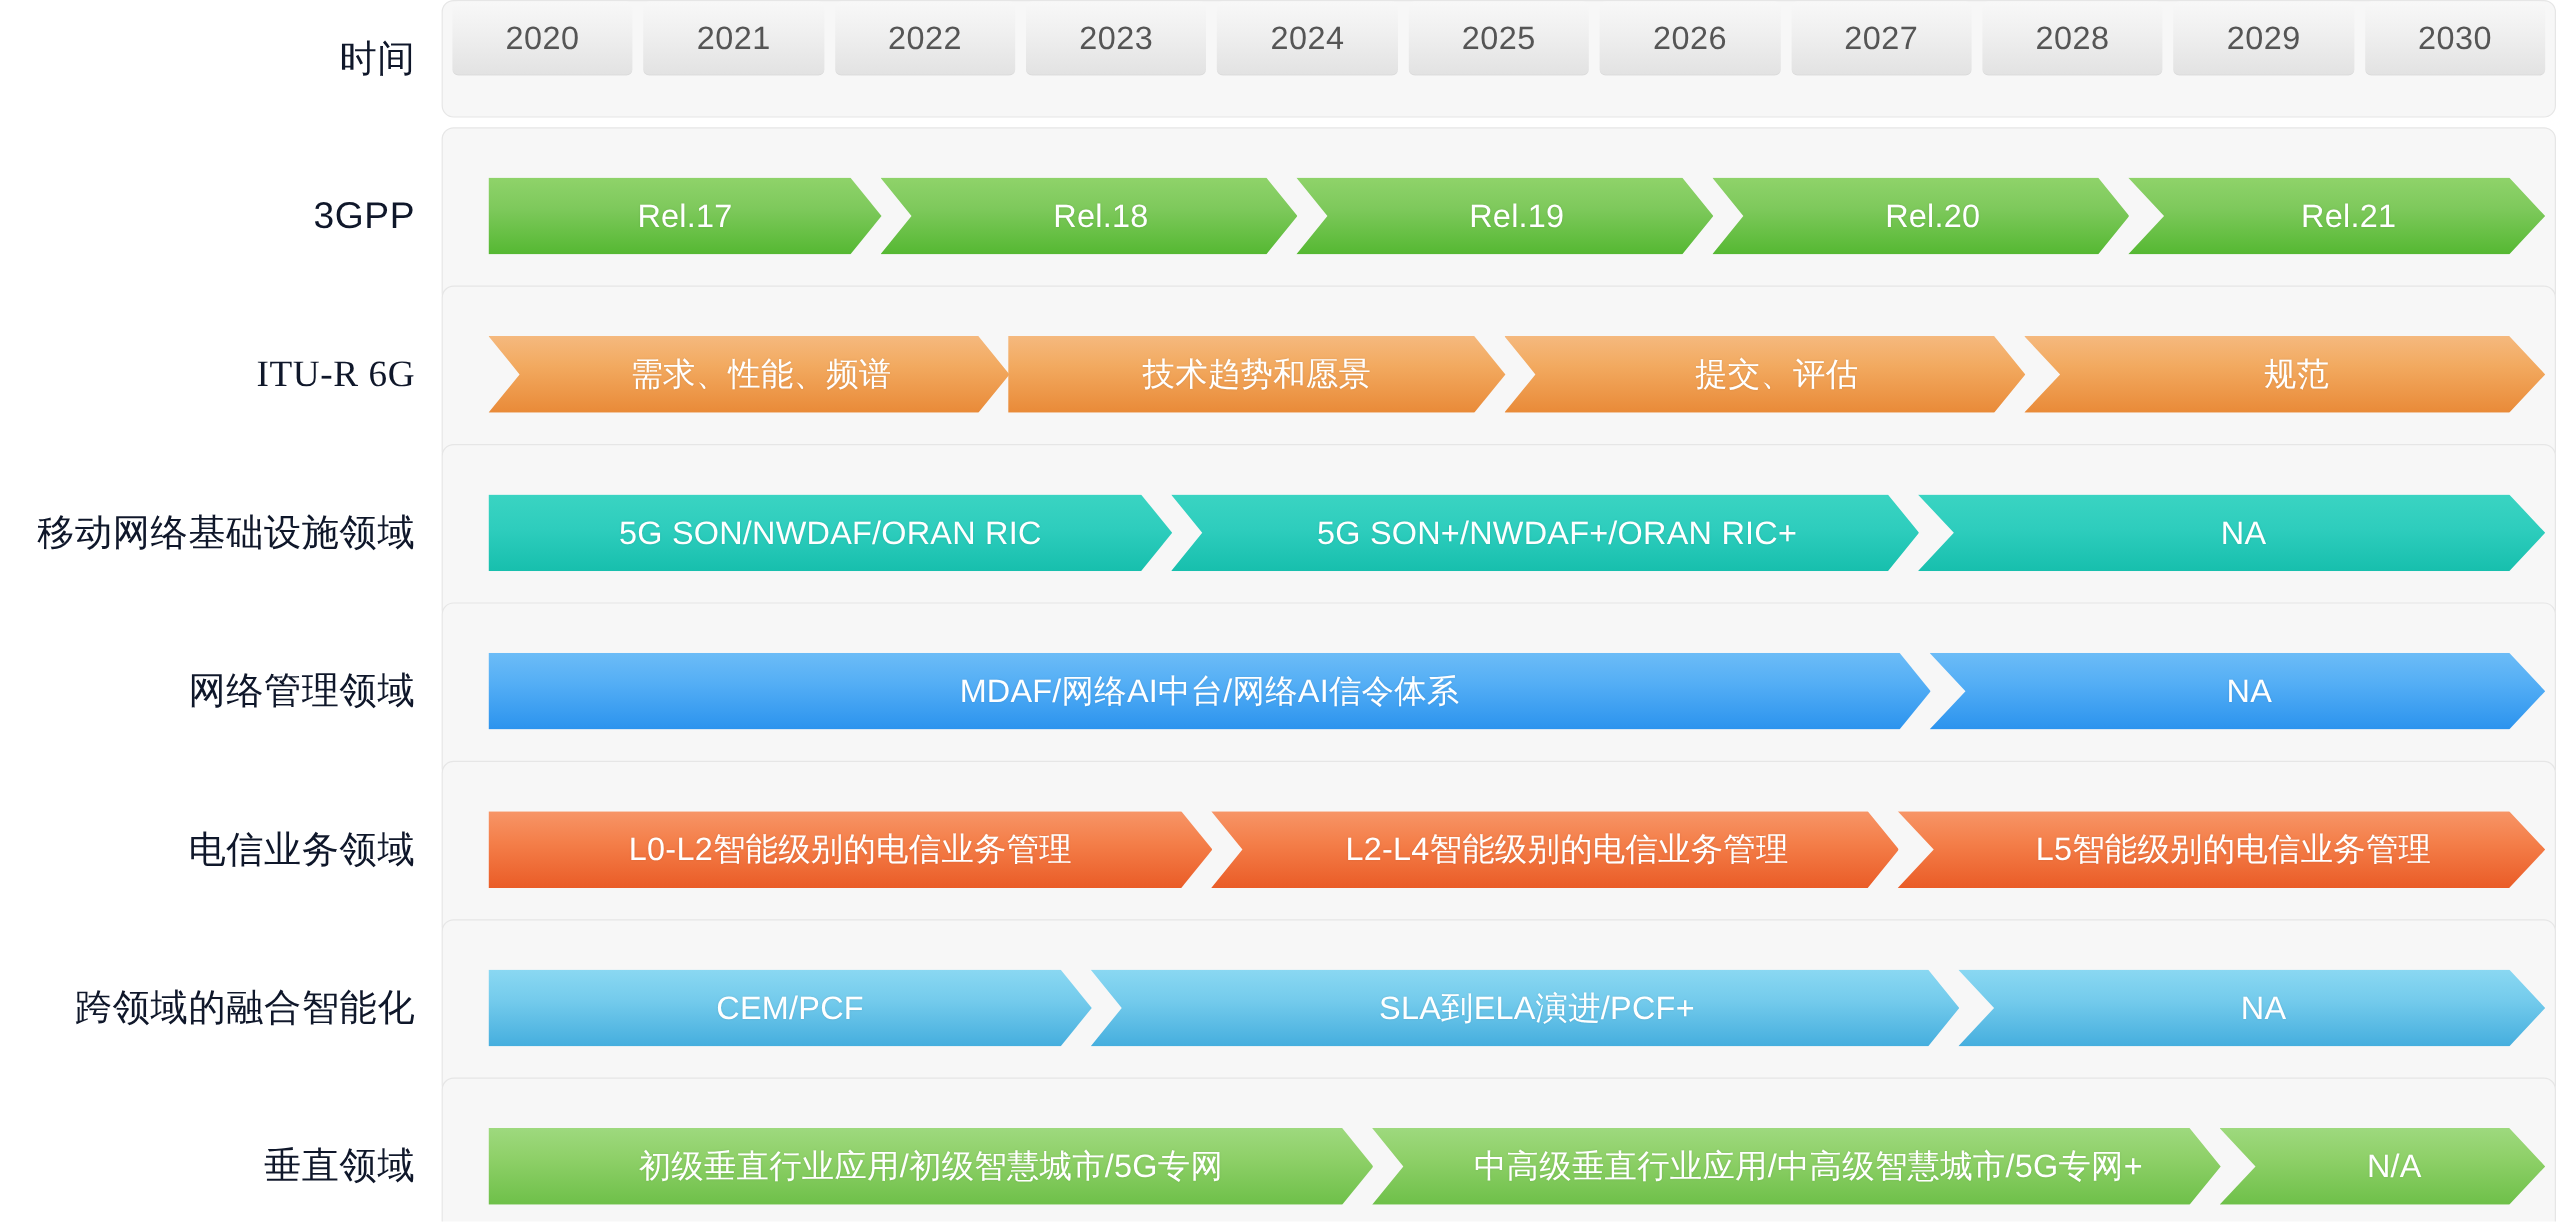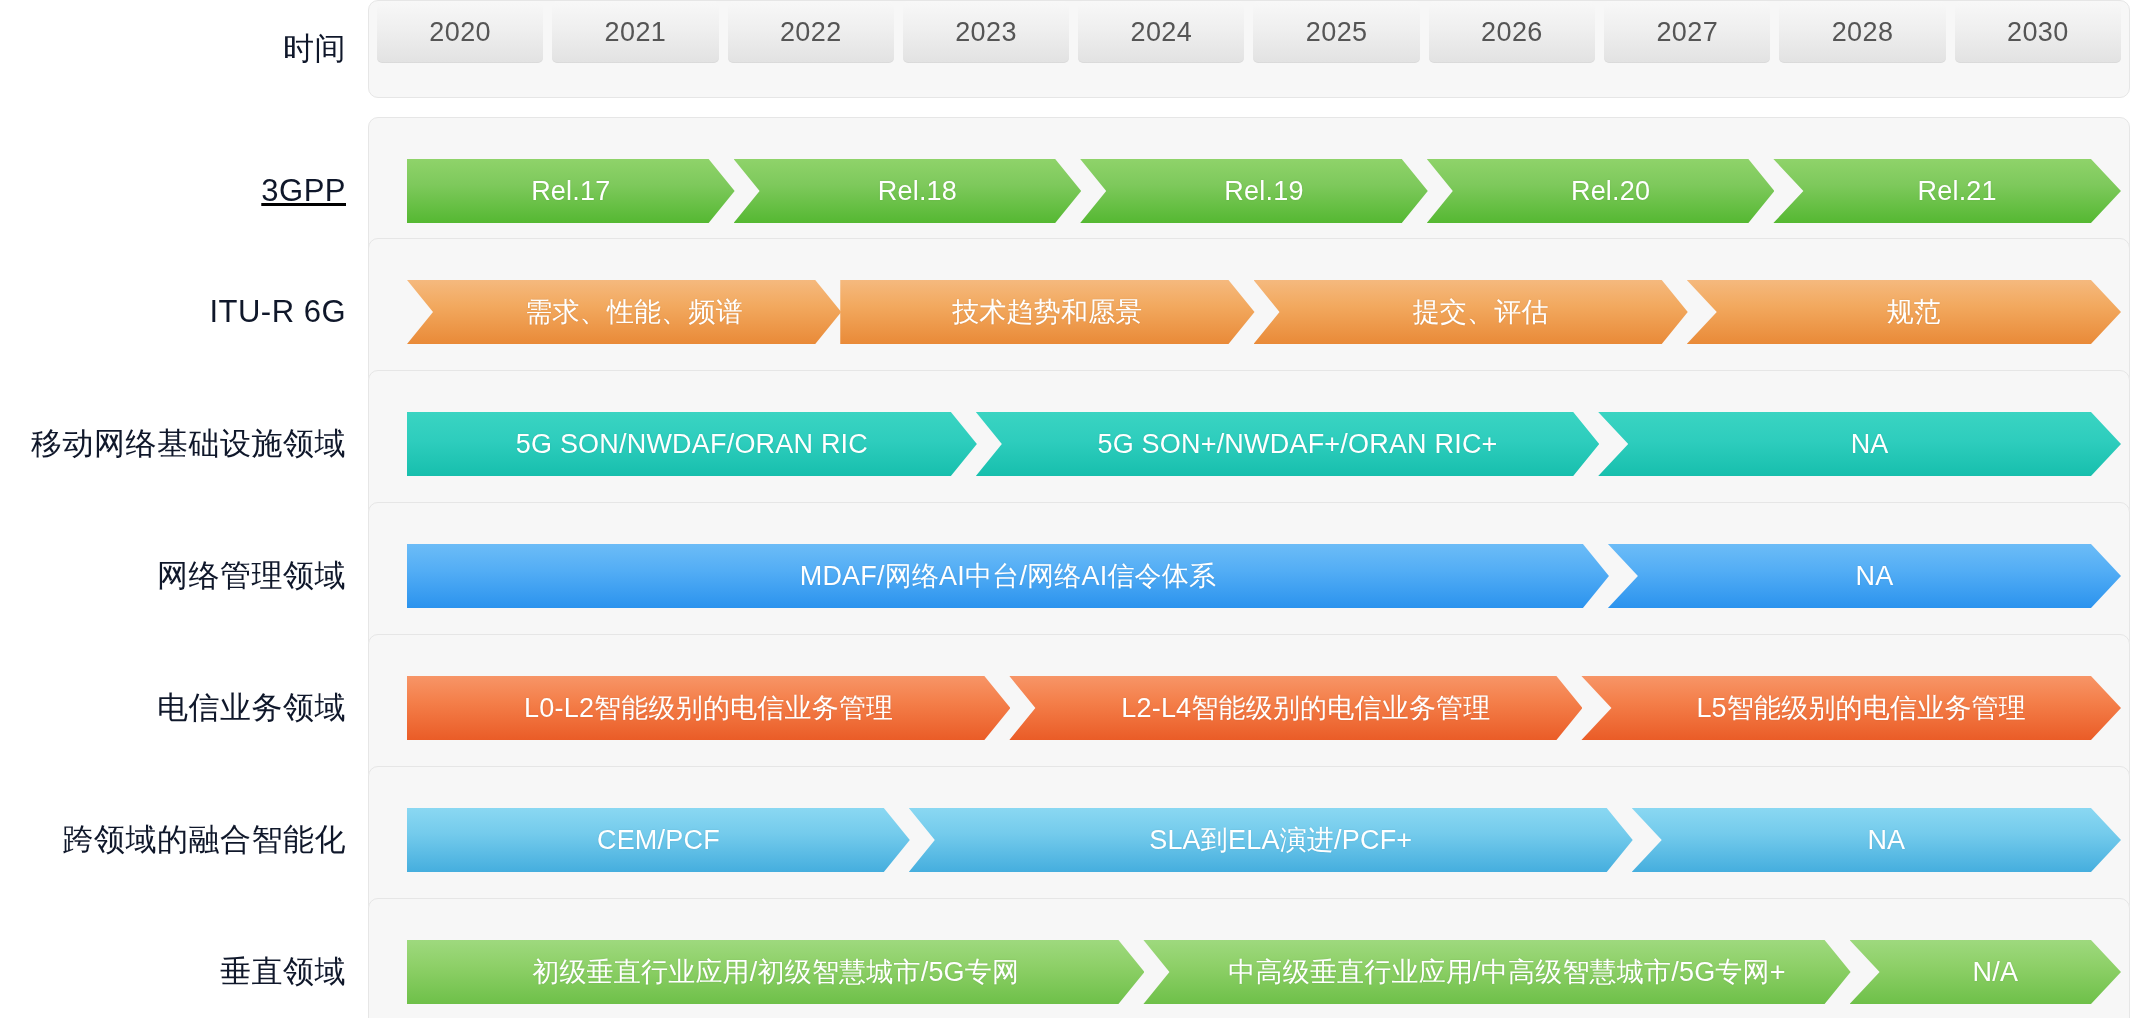--- a/index.html
+++ b/index.html
@@ -154,22 +154,22 @@
   
   .pal-green   { background: linear-gradient(to bottom, #8fd36a 0%, #7ec95c 40%, #55b832 100%); }
   .pal-orange  { background: linear-gradient(to bottom, #f5b97e 0%, #f2a95f 40%, #e98a38 100%); }
   .pal-teal    { background: linear-gradient(to bottom, #3ad4c2 0%, #2ecdbd 45%, #17bfad 100%); }
   .pal-blue    { background: linear-gradient(to bottom, #6cbcf7 0%, #54aef5 40%, #2b93ee 100%); }
   .pal-coral   { background: linear-gradient(to bottom, #f79567 0%, #f47f4a 40%, #ea5c27 100%); }
   .pal-sky     { background: linear-gradient(to bottom, #8ad8f2 0%, #74cbec 40%, #45aede 100%); }
   .pal-green2  { background: linear-gradient(to bottom, #9ed97e 0%, #8ed068 40%, #6ec049 100%); }
 
   
-  #row-3gpp   { top: 127px; text-decoration: underline; }
-  #row-itu    { top: 248px; }
+  #row-3gpp   { top: 116px; }
+  #row-itu    { top: 248px; font-family: Liberation Serif, serif; }
   #row-infra  { top: 380px; }
   #row-netmgt { top: 512px; }
   #row-telco  { top: 644px; }
   #row-cross  { top: 776px; }
   #row-vert   { top: 908px; }
 </style>
 </head>
 <body>
 
 <div id="roadmap">
@@ -180,20 +180,21 @@
       <div class="years" id="years-container">
           <div class="year-cell">2020</div>
           <div class="year-cell">2021</div>
           <div class="year-cell">2022</div>
           <div class="year-cell">2023</div>
           <div class="year-cell">2024</div>
           <div class="year-cell">2025</div>
           <div class="year-cell">2026</div>
           <div class="year-cell">2027</div>
           <div class="year-cell">2028</div>
+          <div class="year-cell">2029</div>
           <div class="year-cell">2030</div>
         </div>
     </div>
   </div>
 
   <div id="chev-rows">
       <div class="row chev-row" id="row-3gpp">
         <div class="row-label latin">3GPP</div>
         <div class="track">
           <div class="bar">

